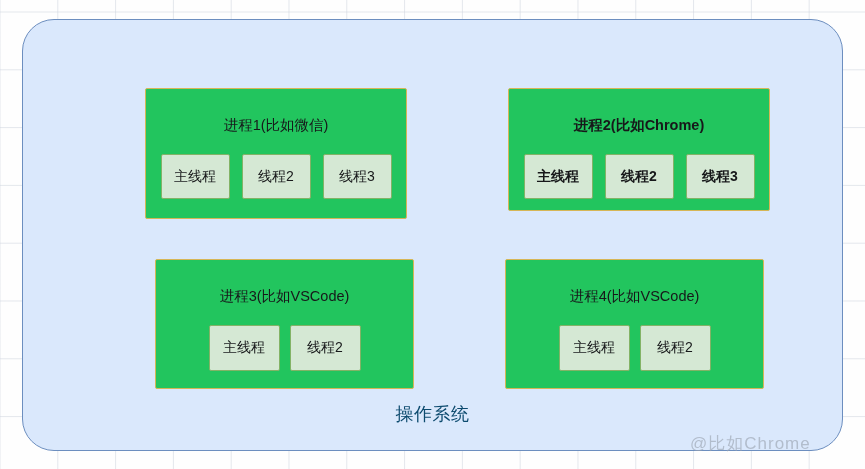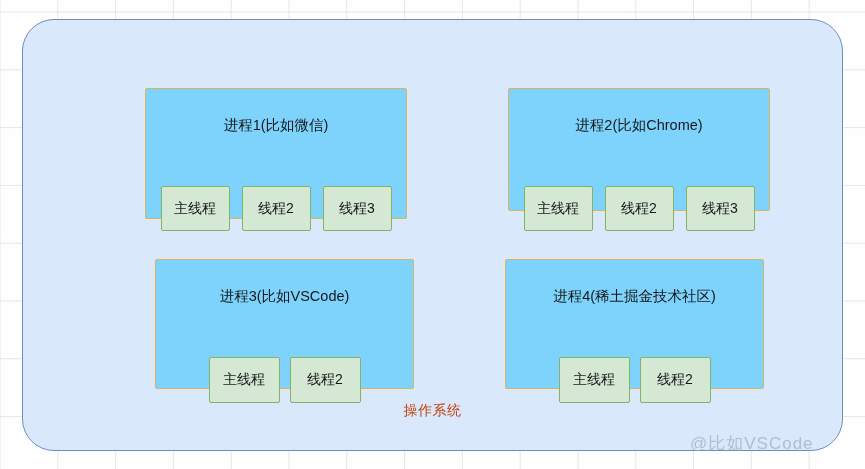--- a/index.html
+++ b/index.html
@@ -39,40 +39,40 @@
     border: 1.3px solid #6c8ebf;
     border-radius: 32px;
   }
 
   #os-label {
     position: absolute;
     left: 0;
     right: 0;
     top: 382px;
     text-align: center;
-    font-size: 14px;
-    color: #c2410c;
+    font-size: 18px;
+    color: #0c4a6e;
     letter-spacing: 0.5px;
   }
 
   #made-by {
     position: absolute;
     left: 0;
     right: 0;
     top: 214px;
     text-align: center;
     font-size: 14.5px;
     color: #17181a;
   }
 
   
   .process {
     position: absolute;
     box-sizing: border-box;
-    background: #7dd3fc;
+    background: #22c55e;
     border: 1.6px solid #d6b656;
     border-radius: 2px;
   }
   .process-title {
     position: absolute;
     left: 0;
     right: 0;
     top: 27px;
     text-align: center;
     font-size: 14.5px;
@@ -94,26 +94,25 @@
     height: 45px;
     background: #d5e8d4;
     border: 1.3px solid #82b366;
     border-radius: 2px;
     display: flex;
     align-items: center;
     justify-content: center;
     font-size: 14px;
     color: #17181a;
     white-space: nowrap;
-    margin-top: 32px;
   }
 
   
   #process-1 { left: 122px; top: 68px;  width: 262px; height: 131px; }
-  #process-2 { left: 485px; top: 68px;  width: 262px; height: 123px; }
+  #process-2 { left: 485px; top: 68px;  width: 262px; height: 123px; font-weight: bold; }
   #process-3 { left: 132px; top: 239px; width: 259px; height: 130px; }
   #process-4 { left: 482px; top: 239px; width: 259px; height: 130px; }
 
   #process-3 .threads, #process-4 .threads { gap: 10px; }
   #process-3 .thread, #process-4 .thread { width: 71px; height: 46px; }
 
   
   #watermark {
     position: absolute;
     left: 690px;
@@ -152,26 +151,26 @@
 
     <div class="process" id="process-3">
       <div class="process-title">进程3(比如VSCode)</div>
       <div class="threads">
         <div class="thread">主线程</div>
         <div class="thread">线程2</div>
       </div>
     </div>
 
     <div class="process" id="process-4">
-      <div class="process-title">进程4(稀土掘金技术社区)</div>
+      <div class="process-title">进程4(比如VSCode)</div>
       <div class="threads">
         <div class="thread">主线程</div>
         <div class="thread">线程2</div>
       </div>
     </div>
 
     <div id="os-label">操作系统</div>
 
   </div>
 
-  <div id="watermark">@比如VSCode</div>
+  <div id="watermark">@比如Chrome</div>
 
 </div>
 
 </body></html>

